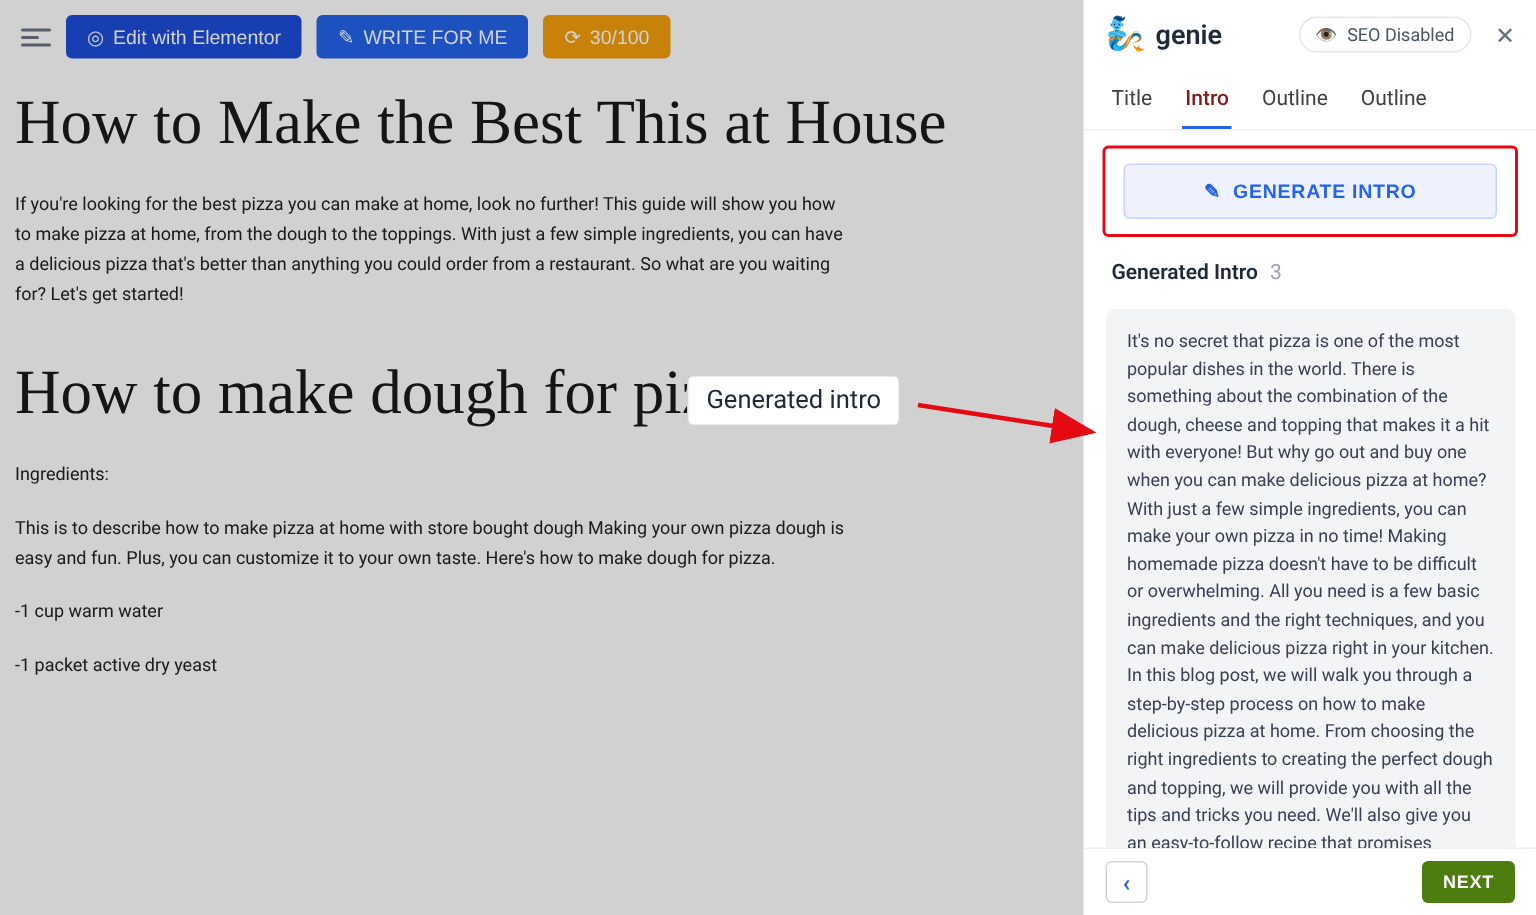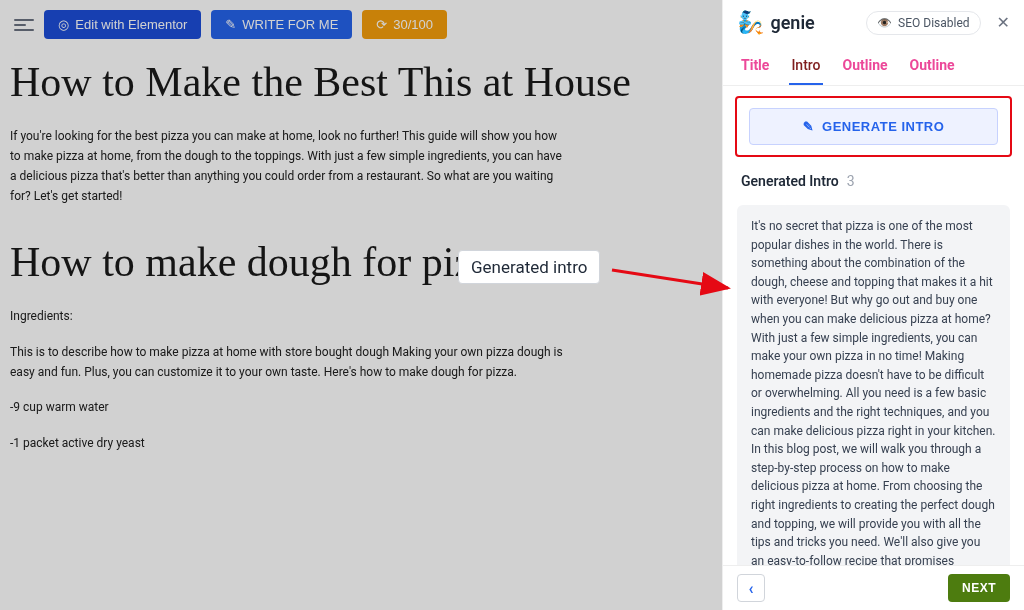--- a/index.html
+++ b/index.html
@@ -19,21 +19,21 @@
 h1.heading { font-family: Georgia, 'Times New Roman', serif; font-weight: 400; font-size: 42px; line-height: 1.2; color: #1a1a1a; margin-bottom: 20px; }
 h1.sub { margin-top: 30px; margin-bottom: 20px; }
 .para { font-size: 12px; line-height: 1.65; color: #222; max-width: 560px; margin-bottom: 16px; }
 .sidebar { width: 302px; border-left: 1px solid #eee; display: flex; flex-direction: column; background: #fff; }
 .side-header { display: flex; align-items: center; padding: 10px 14px 8px; gap: 8px; }
 .brand { display: flex; align-items: center; gap: 6px; font-size: 18px; font-weight: 600; color: #1f2937; }
 .brand-emoji { font-size: 22px; }
 .seo-pill { margin-left: auto; display: inline-flex; align-items: center; gap: 6px; border: 1px solid #e5e7eb; border-radius: 16px; padding: 4px 10px; font-size: 12px; color: #4b5563; background:#fff; }
 .close-x { font-size: 16px; color: #6b7280; cursor: pointer; margin-left: 8px; }
 .tabs { display: flex; gap: 18px; padding: 6px 16px 0; border-bottom: 1px solid #eee; font-size: 14px; }
-.tab { padding: 8px 2px 10px; color: #ec4899; cursor: pointer; font-weight: bold; }
+.tab { padding: 8px 2px 10px; color: #404040; cursor: pointer; }
 .tab.active { color: #7f1d1d; border-bottom: 2px solid #2563eb; font-weight:500; }
 .gen-btn-wrap { padding: 10px 12px; border: 2px solid #e50914; border-radius: 4px; margin: 10px 12px 8px; }
 .gen-btn { display: flex; align-items: center; justify-content: center; gap: 8px; width: 100%; background: #eef2ff; border: 1px solid #c7d2fe; color: #2563eb; font-weight: 600; font-size: 13px; letter-spacing: 0.5px; padding: 10px; border-radius: 4px; cursor: pointer; }
 .gen-label-row { display:flex; align-items:center; gap:8px; padding: 8px 18px; font-size:14px; color:#1f2937; font-weight:600; }
 .gen-count { color:#9ca3af; font-weight:400; }
 .results { padding: 8px 14px 0; overflow-y: auto; flex:1; }
 .card { background: #f3f4f6; border-radius: 6px; padding: 12px 14px; font-size: 12px; line-height: 1.55; color: #374151; margin-bottom: 14px; }
 .footer { display:flex; align-items:center; padding: 8px 14px; border-top:1px solid #eee; }
 .back-btn { width:28px; height:28px; border:1px solid #d1d5db; border-radius:4px; display:flex; align-items:center; justify-content:center; color:#2563eb; font-weight:bold; cursor:pointer; }
 .next-btn { margin-left:auto; background:#4d7c0f; color:#fff; font-weight:600; font-size:12px; border:none; border-radius:4px; padding:7px 14px; letter-spacing:0.5px; cursor:default; }
@@ -64,21 +64,21 @@
         <span>⟳</span>
         <span>30/100</span>
       </button>
     </div>
     <div class="page-content">
       <h1 class="heading">How to Make the Best This at House</h1>
       <p class="para">If you're looking for the best pizza you can make at home, look no further! This guide will show you how to make pizza at home, from the dough to the toppings. With just a few simple ingredients, you can have a delicious pizza that's better than anything you could order from a restaurant. So what are you waiting for? Let's get started!</p>
       <h1 class="heading sub">How to make dough for pizza</h1>
       <p class="para">Ingredients:</p>
       <p class="para">This is to describe how to make pizza at home with store bought dough Making your own pizza dough is easy and fun. Plus, you can customize it to your own taste. Here's how to make dough for pizza.</p>
-      <p class="para">-9 cup warm water</p>
+      <p class="para">-1 cup warm water</p>
       <p class="para">-1 packet active dry yeast</p>
     </div>
   </div>
 
   <div class="sidebar">
     <div class="side-header">
       <div class="brand">
         <span class="brand-emoji">🧞</span>
         <span>genie</span>
       </div>

